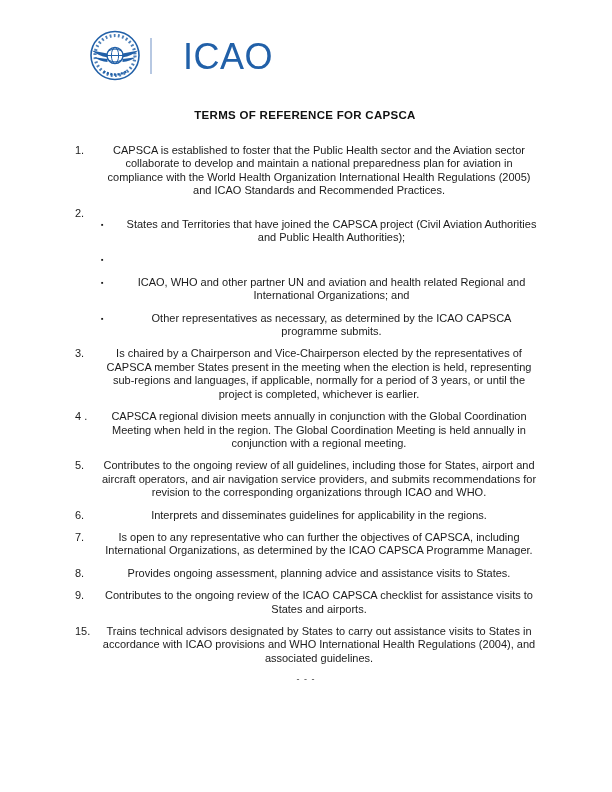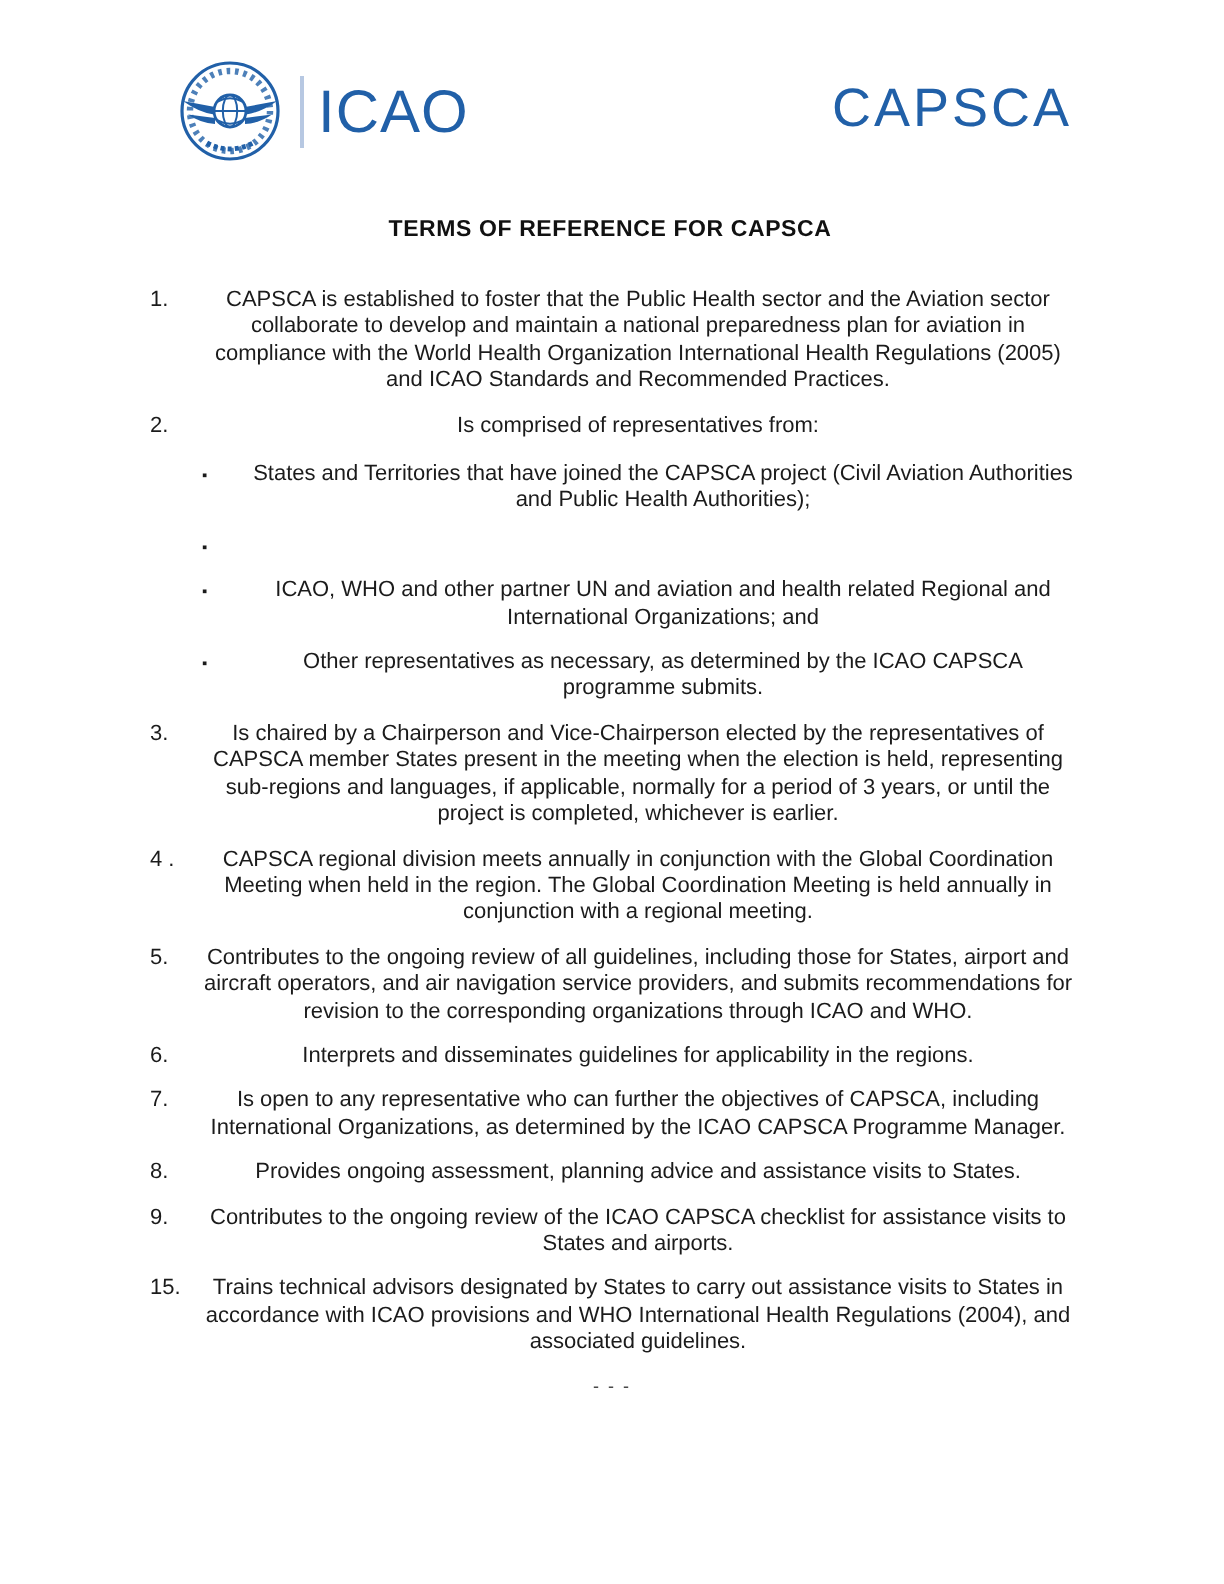--- a/index.html
+++ b/index.html
@@ -24,26 +24,27 @@
   }
   .icao-logo { display: flex; align-items: center; }
   .emblem { width: 54px; height: 51px; display: block; }
   .logo-divider {
     width: 2px; height: 36px;
     background: #b7c8e2;
     margin: 0 7px 0 8px;
     align-self: center;
   }
   .icao-wordmark {
-    font-size: 30px;
+    font-size: 36px;
     line-height: 1;
     color: var(--brand);
     letter-spacing: 0.5px;
     align-self: center;
     margin-top: 2px;
+    margin-left: 24px;
   }
   .capsca-wordmark {
     font-size: 27px;
     line-height: 1;
     color: var(--brand);
     letter-spacing: 1.5px;
     margin-top: 11px;
   }
   
   .doc-title {
@@ -104,36 +105,34 @@
         <g fill="#2160a8" stroke="none">
           <path d="M19.5 23.5 L3.5 20.5 Q11 26 19 27.3 Z"></path>
           <path d="M19.5 29 L6 27.3 Q12 31.5 19.5 32 Z"></path>
           <path d="M34.5 23.5 L50.5 20.5 Q43 26 35 27.3 Z"></path>
           <path d="M34.5 29 L48 27.3 Q42 31.5 34.5 32 Z"></path>
         </g>
       </svg>
       <div class="logo-divider"></div>
       <span class="icao-wordmark">ICAO</span>
     </div>
-    <span class="capsca-wordmark">CAPSCA</span>
   </div>
 
   <h1 class="doc-title">TERMS OF REFERENCE FOR CAPSCA</h1>
 
   <ol class="tor-list">
       <li class="item">
         <span class="num">1.</span>
         <div class="body">
           <p>CAPSCA is established to foster that the Public Health sector and the Aviation sector collaborate to develop and maintain a national preparedness plan for aviation in compliance with the World Health Organization International Health Regulations (2005) and ICAO Standards and Recommended Practices.</p>
         </div>
       </li>
       <li class="item">
         <span class="num">2.</span>
         <div class="body">
-          <p>Is comprised of representatives from:</p>
           <ul class="bullets">
             <li class="bullet-item">
               <span class="bullet-glyph">▪</span>
               <p class="justify">States and Territories that have joined the CAPSCA project (Civil Aviation Authorities and Public Health Authorities);</p>
             </li>
             <li class="bullet-item">
               <span class="bullet-glyph">▪</span>
             </li>
             <li class="bullet-item">
               <span class="bullet-glyph">▪</span>

